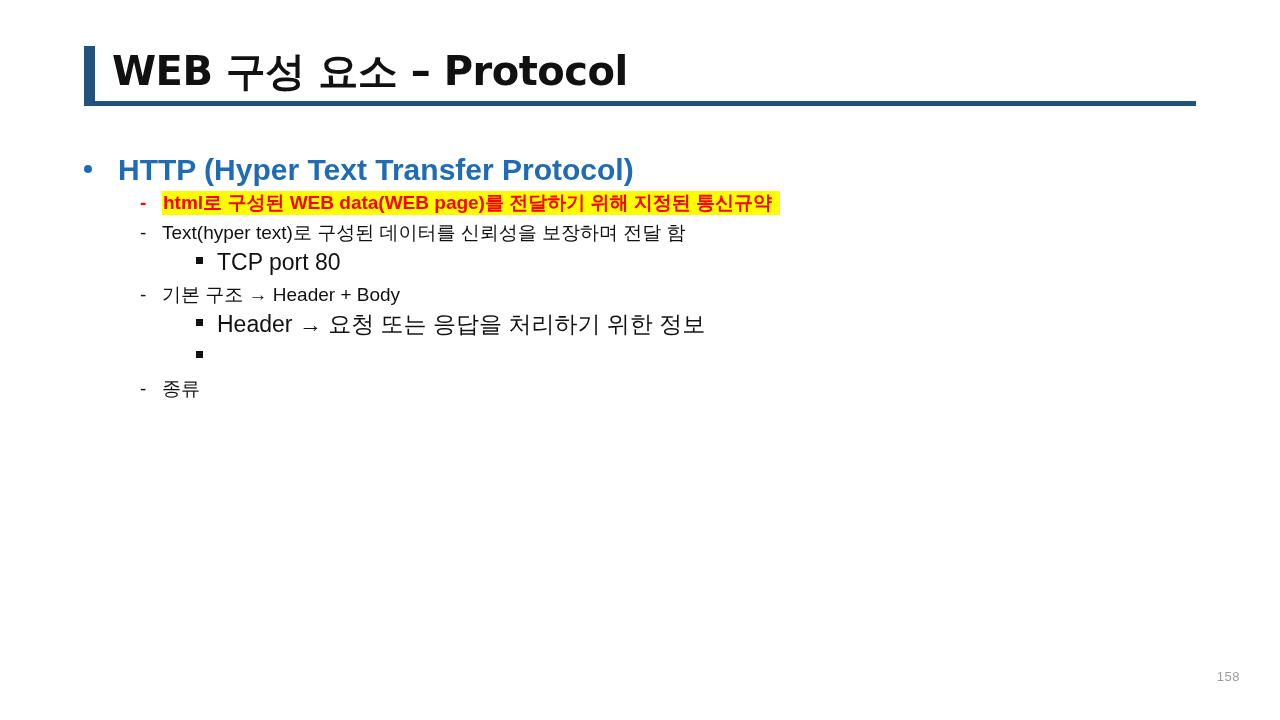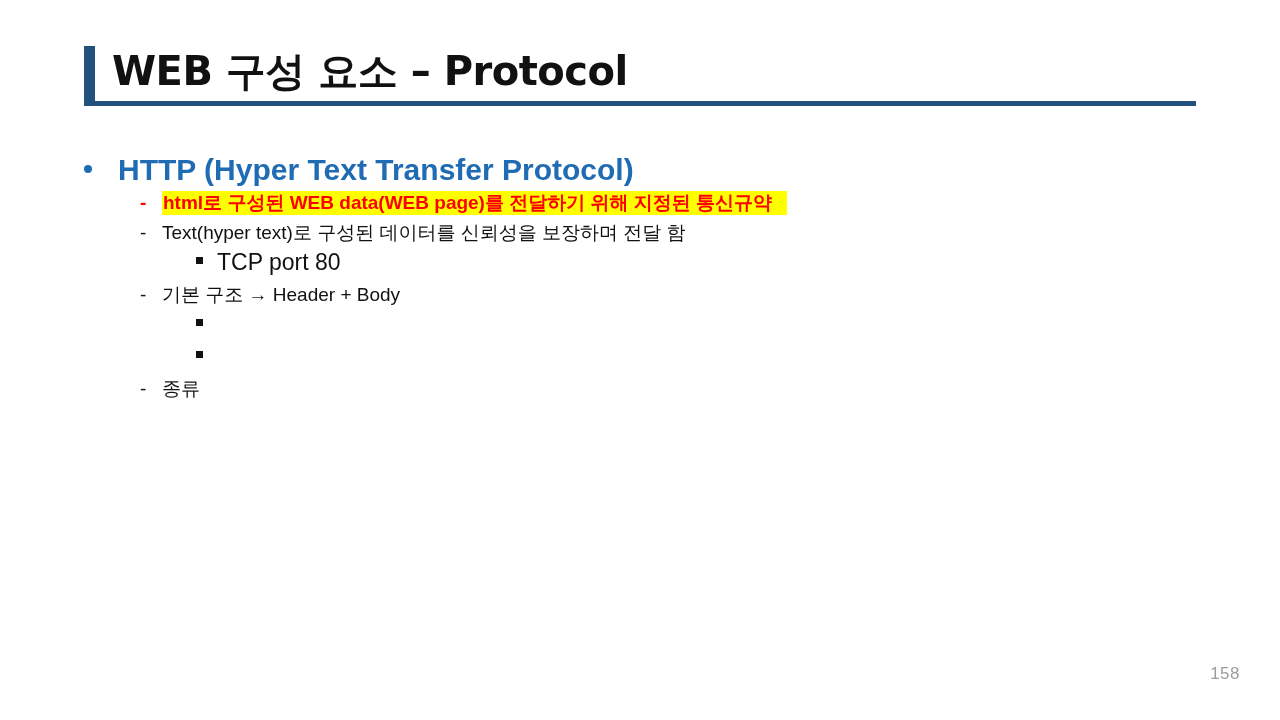--- a/index.html
+++ b/index.html
@@ -120,21 +120,21 @@
 
   .lvl2.highlight {
     font-weight: bold;
     color: #ff0000;
   }
   .lvl2.highlight .marker {
     color: #ff0000;
   }
   .lvl2.highlight .body-text .hl {
     background: #ffff00;
-    padding: 1px 15px 2px 1px;
+    padding: 1px 8px 2px 1px;
   }
 
   
   .lvl3 {
     margin: 0 0 4px 0;
     padding-left: 112px;
     font-size: 23px;
     color: #111111;
     line-height: 28px;
   }
@@ -170,21 +170,21 @@
     border-radius: 50%;
     background: #1f6cb4;
     vertical-align: 4px;
   }
 
   
   .page-number {
     position: absolute;
     right: 40px;
     bottom: 18px;
-    font-size: 17px;
+    font-size: 13px;
     color: #9c9c9c;
     letter-spacing: 0.5px;
   }
 </style>
 </head>
 <body>
 
 <div class="slide">
 
   <div class="title-block">
@@ -215,20 +215,21 @@
       <span class="body-text">TCP port 80</span>
     </div>
 
     <div class="row lvl2">
       <span class="marker">-</span>
       <span class="body-text">기본 구조 → Header + Body</span>
     </div>
 
     <div class="row lvl3">
       <span class="marker"><span class="sq"></span></span>
+      <span class="body-text">Header → 요청 또는 응답을 처리하기 위한 정보</span>
     </div>
 
 
     <div class="row lvl3 wrap">
       <span class="marker"><span class="sq"></span></span>
     </div>
 
     <div class="row lvl2">
       <span class="marker">-</span>
       <span class="body-text">종류</span>

